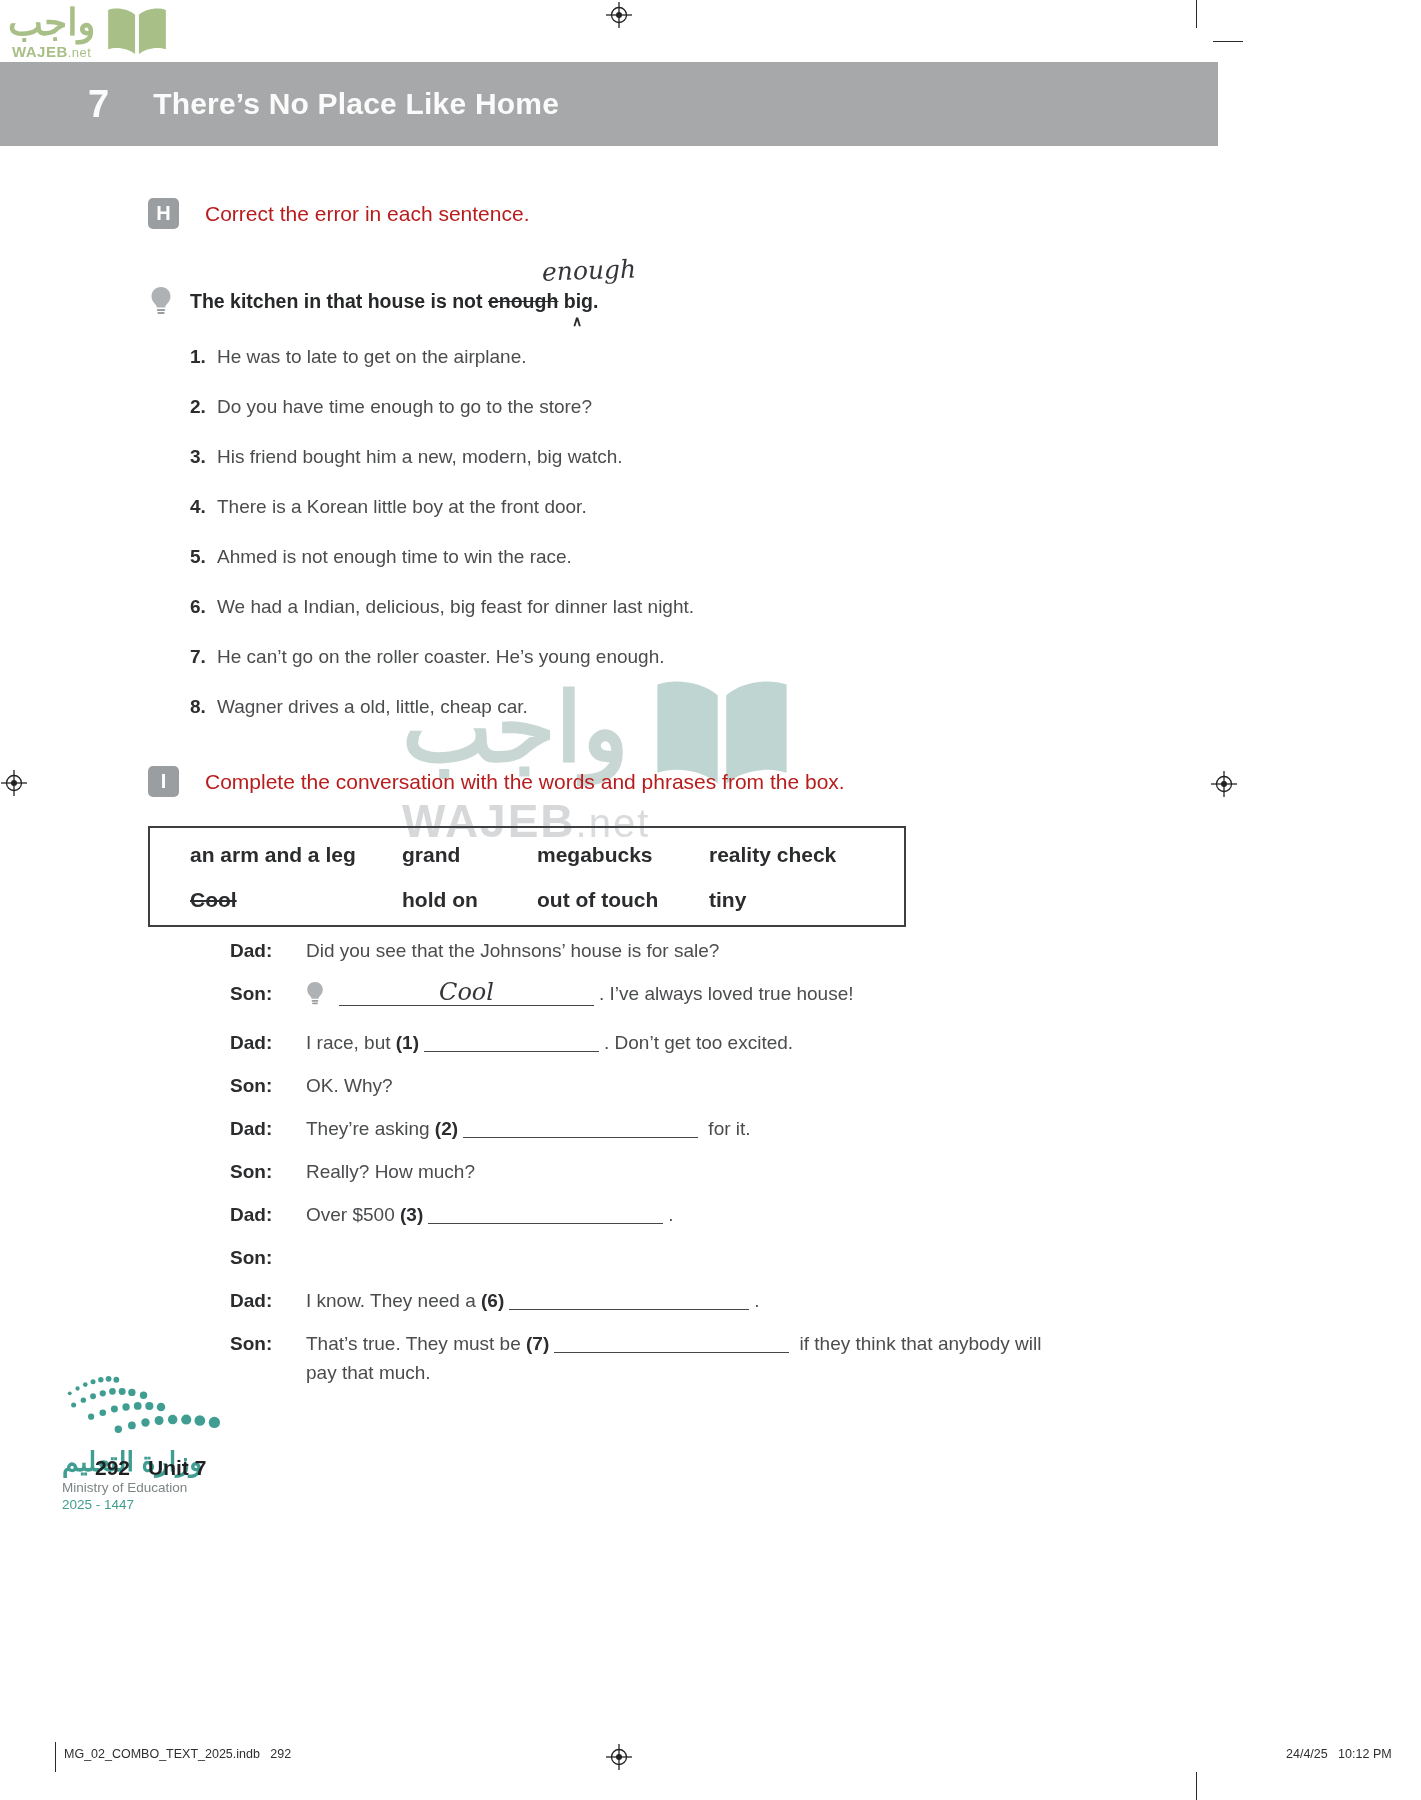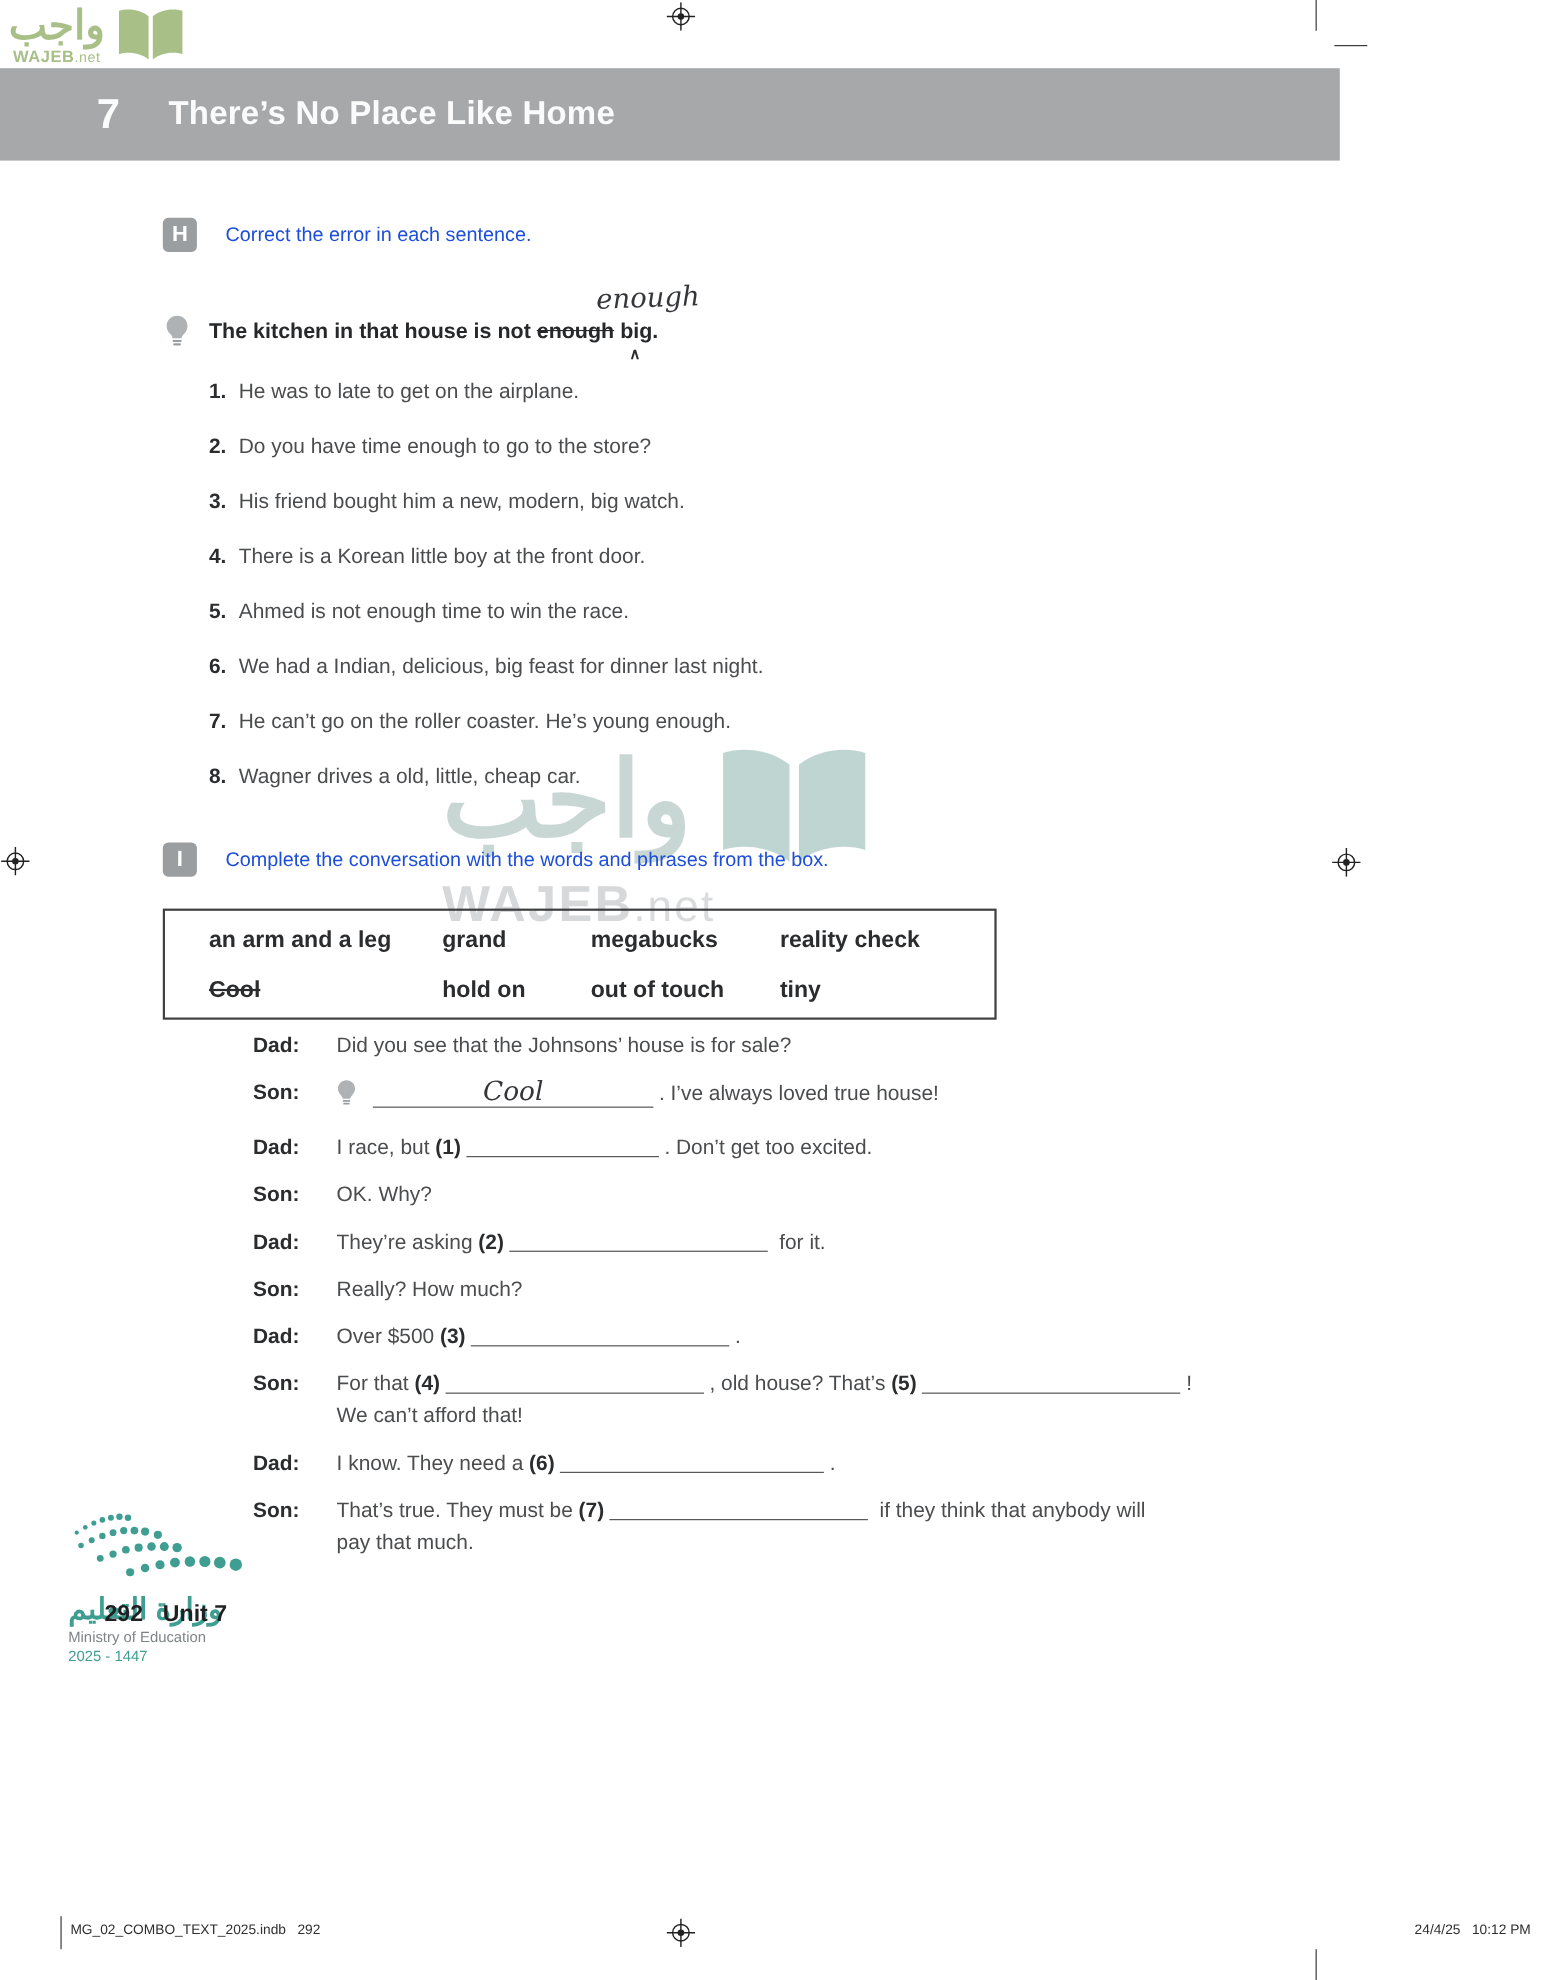--- a/index.html
+++ b/index.html
@@ -22,21 +22,21 @@
   
   .unit-band{position:absolute; left:0; top:62px; width:1218px; height:84px; background:#a7a8aa;
     display:flex; align-items:center; padding-left:88px; box-sizing:border-box; gap:44px; z-index:1;}
   .unit-num{font-size:38px; font-weight:600; color:#fbfbfb;}
   .unit-title{font-size:30px; font-weight:700; color:#fbfbfb; letter-spacing:.2px;}
 
   
   .ex-header{position:absolute; display:flex; align-items:center; z-index:2;}
   .ex-badge{width:31px; height:31px; background:#9b9ea1; border-radius:5px; color:#ffffff;
     font-weight:700; font-size:20px; display:flex; align-items:center; justify-content:center;}
-  .ex-instruction{margin-left:26px; font-size:18px; color:#1d4ed8;text-align:center;}
+  .ex-instruction{margin-left:26px; font-size:21px; color:#b91c1c;text-align:center;}
 
   
   .example{position:absolute; left:150px; top:262px; z-index:2;}
   .example .bulb{position:absolute; left:0; top:24px;}
   .example-line{position:relative; margin-left:40px; margin-top:28px; font-size:19.5px; font-weight:700; color:#27282a;}
   .struck{text-decoration:line-through;}
   .hand{font-family:"DejaVu Serif", serif; font-style:italic; color:#35363a;}
   .hand-above{position:absolute; left:352px; top:-34px; font-size:25px; font-weight:400; transform:rotate(-2deg);}
   .caret{position:absolute; left:382px; bottom:-16px; font-size:14px; font-weight:700; color:#2b2c2e;}
 
@@ -259,24 +259,20 @@
       <div class="conv-text"><span>Really? How much?</span></div>
     </div>
 
     <div class="conv-row">
       <span class="speaker">Dad:</span>
       <div class="conv-text"><span>Over $500 </span><span class="qnum">(3)</span><span class="blank w235"></span><span>.</span></div>
     </div>
 
     <div class="conv-row">
       <span class="speaker">Son:</span>
-      <div class="conv-text">
-        <span>For that </span><span class="qnum">(4)</span><span class="blank w235"></span><span>, old house? That’s </span><span class="qnum">(5)</span><span class="blank w235"></span><span>!</span>
-        <span class="conv-line2">We can’t afford that!</span>
-      </div>
     </div>
 
     <div class="conv-row">
       <span class="speaker">Dad:</span>
       <div class="conv-text"><span>I know. They need a </span><span class="qnum">(6)</span><span class="blank w240"></span><span>.</span></div>
     </div>
 
     <div class="conv-row">
       <span class="speaker">Son:</span>
       <div class="conv-text">

